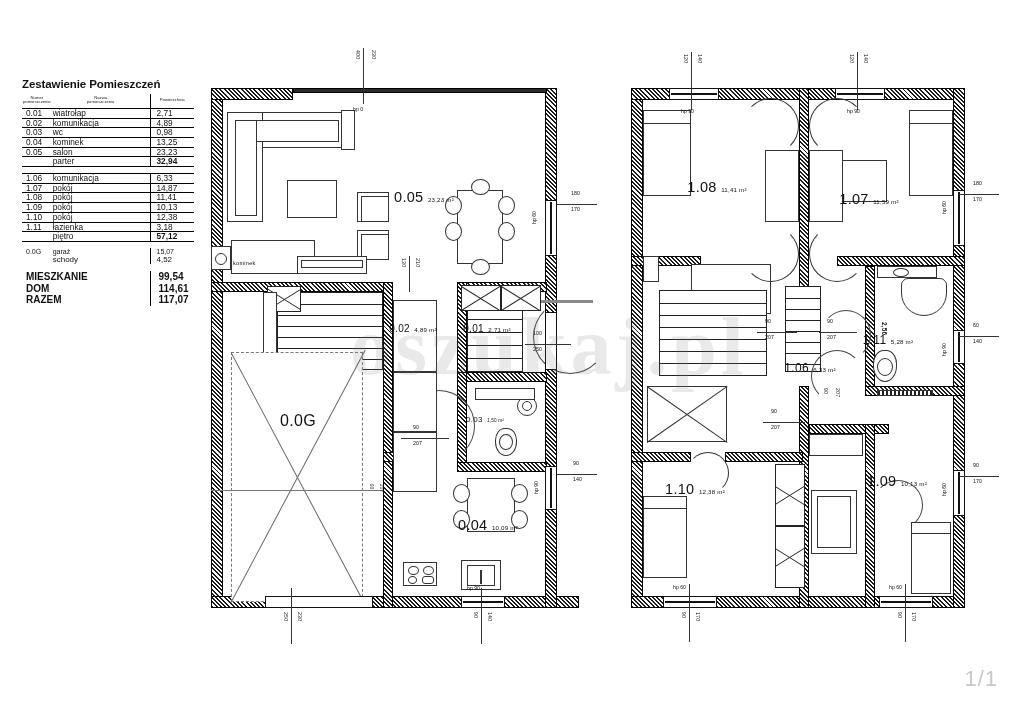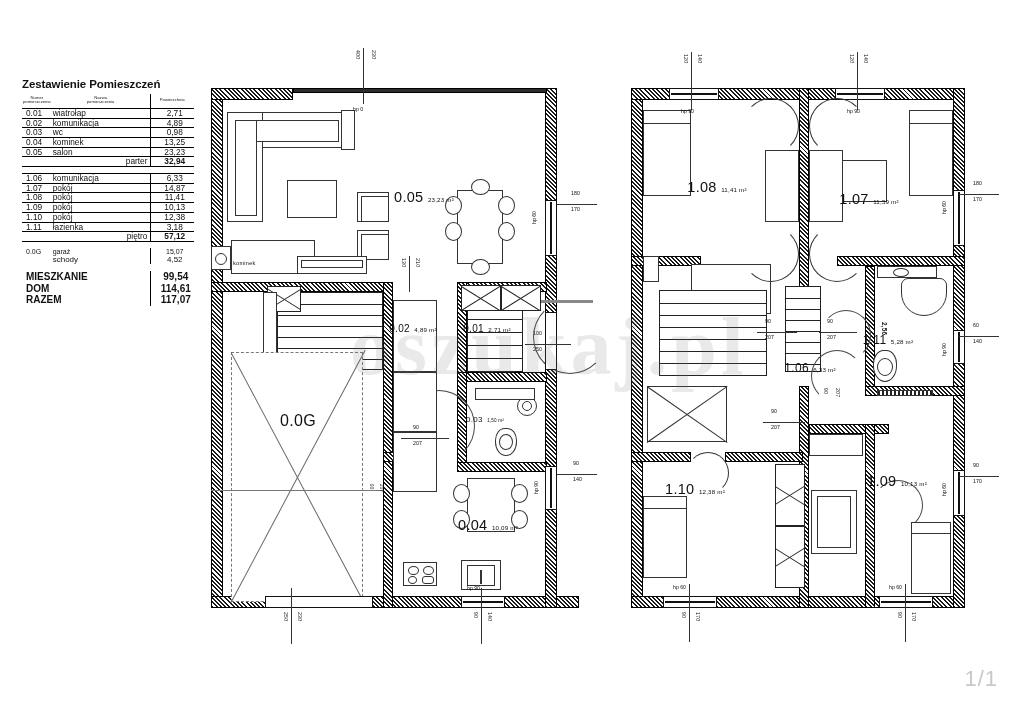--- a/index.html
+++ b/index.html
@@ -18,23 +18,23 @@
   #legend .title {
     font-size:11.5px; font-weight:bold; color:#111; letter-spacing:-0.1px;
     margin-bottom:4px;
   }
   #legend table { width:100%; border-collapse:collapse; font-size:8.3px; color:#111; }
   #legend td { padding:0 1px; line-height:1.05; }
   #legend .hdr td { font-size:4.2px; text-align:center; color:#222; line-height:1.05; padding:2px 1px 3px 1px; }
   #legend .rowline td { border-top:0.8px solid #000; }
   #legend .c1 { width:19px; white-space:nowrap; padding-left:4px; }
   #legend .c2 { }
-  #legend .c3 { width:44px; border-left:1.1px solid #000; padding-left:6px;text-align:center; }
+  #legend .c3 { width:44px; border-left:1.1px solid #000; padding-left:6px; }
   #legend .sum td { font-weight:bold; }
-  #legend .sum .lbl { text-align:right; font-weight:normal; padding-right:2px; }
+  #legend .sum .lbl { font-weight:normal; padding-right:2px; }
   #legend .toprule { border-top:1.4px solid #000; }
   #legend .botrule { border-bottom:1.4px solid #000; }
   #legend .gap { height:7px; }
   #legend .small td { font-size:8px; }
   #legend .big td { font-size:10px; font-weight:bold; padding-top:1px; }
   #legend .big .c3 { padding-left:8px; }
 
   
   .plan { position:absolute; }
   .wall { position:absolute; background:

